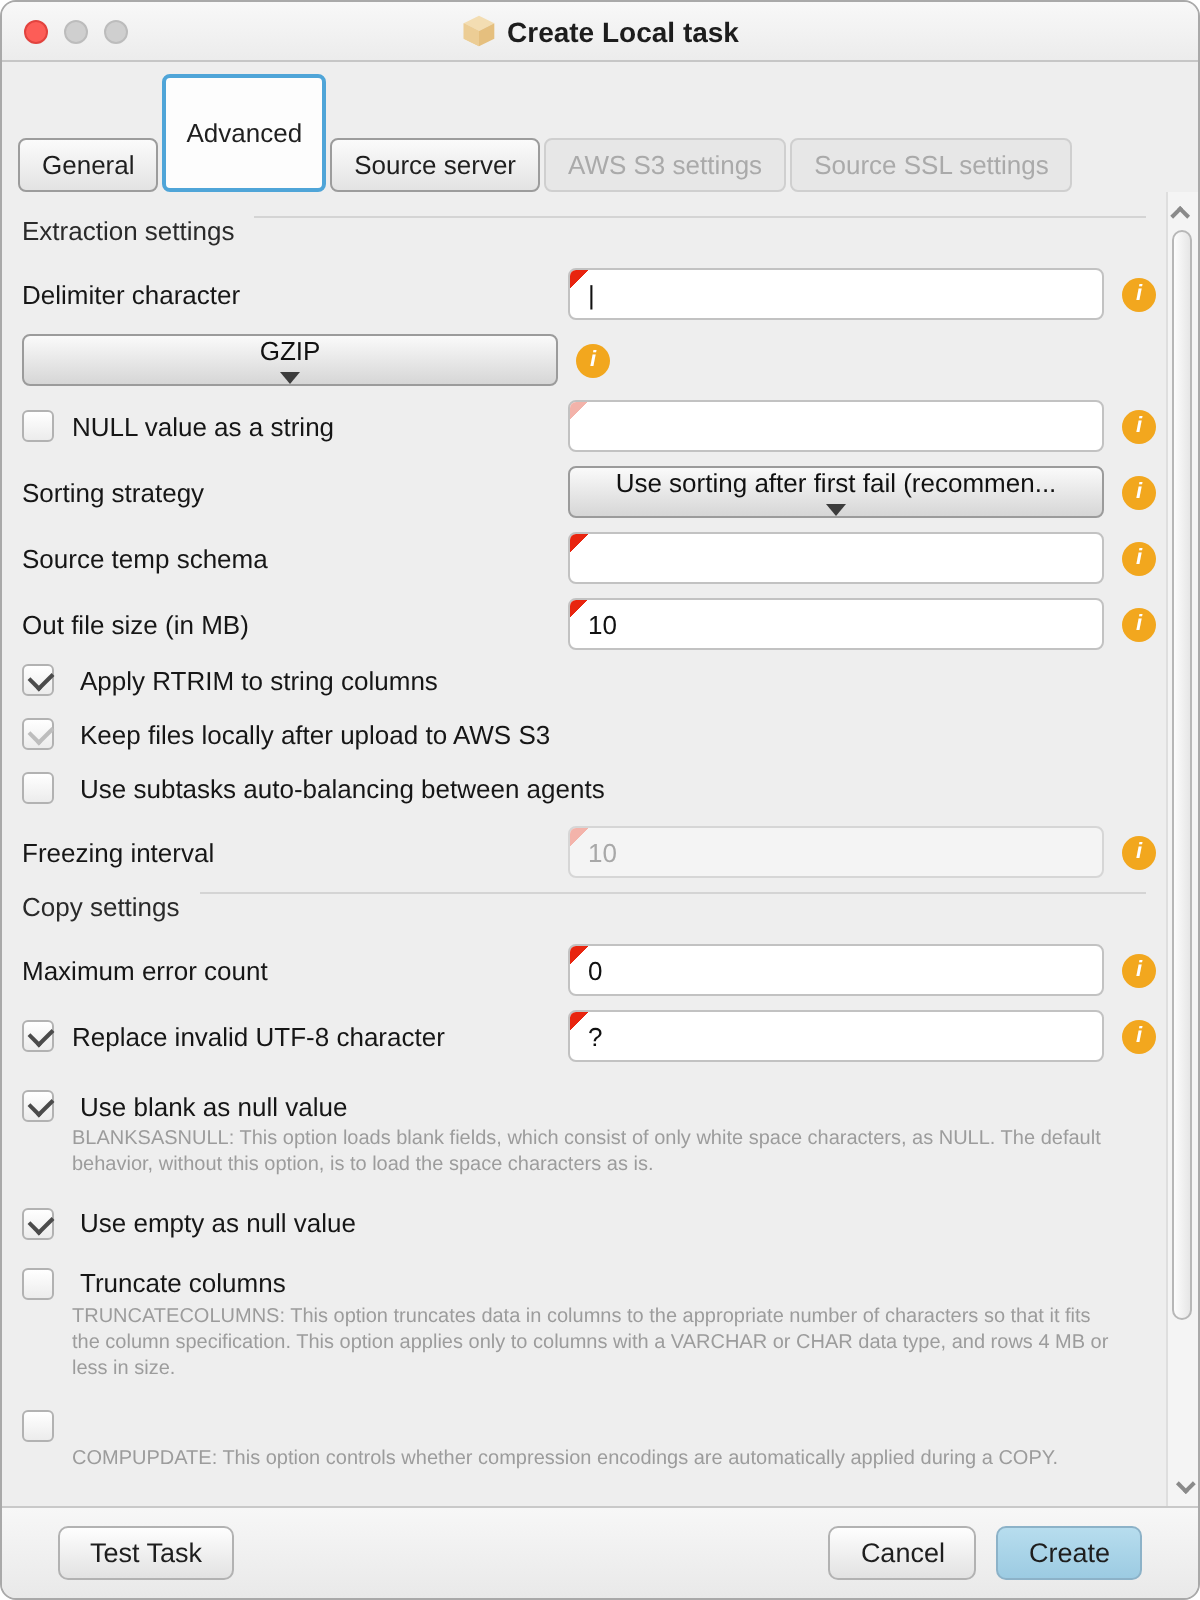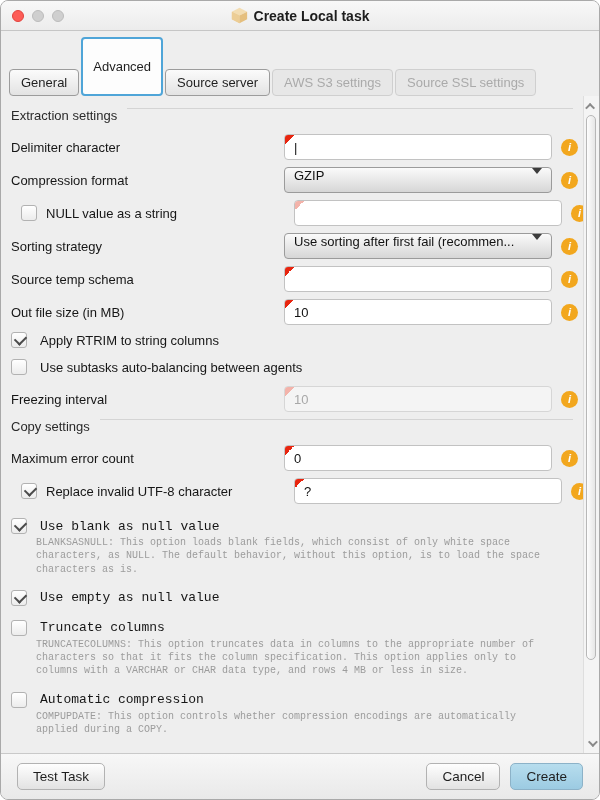--- a/index.html
+++ b/index.html
@@ -64,40 +64,40 @@
   }
 
   
   .section { display:flex; align-items:flex-start; gap:10px; margin:6px 0 11px 0; }
   .section-title { font-size:13px; color:#2a2a2a; white-space:nowrap; }
   .section-rule { flex:1; height:1px; background:#d4d4d4; }
 
   
   .row { display:flex; align-items:center; margin-bottom:7px; min-height:26px; }
   .flabel { flex:0 0 273px; font-size:13px; color:#161616; padding-right:8px; }
-  .flabel.with-cb { display:flex; align-items:center; gap:9px;margin-left:10px; }
+  .flabel.with-cb { display:flex; align-items:center; gap:9px; }
   .control { position:relative; width:268px; flex:0 0 268px; }
   .tinput {
     width:100%; height:26px; border:1px solid #c2c2c2; border-radius:4px;
     padding:0 9px; font-family:"Liberation Sans",sans-serif; font-size:13px; color:#111;
     background:#ffffff; outline:none;
   }
   .tinput:disabled { background:#f4f4f4; color:#a8a8a8; border-color:#d6d6d6; }
   .req::before {
     content:""; position:absolute; top:1px; left:1px; width:9px; height:9px;
     background:linear-gradient(135deg,#e8250f 50%,transparent 50%);
     border-top-left-radius:3px; z-index:2; pointer-events:none;
   }
   .req.faded::before { background:linear-gradient(135deg,#f3b3aa 50%,transparent 50%); }
 
   .select {
     height:26px; border:1px solid #9b9b9b; border-radius:4px;
     background:linear-gradient(#fafafa,#d6d6d6);
-    display:flex; align-items:flex-start; justify-content:space-between;
-    padding:0 9px; font-size:13px; color:#111; cursor:default;
+    display:flex; align-items:center; justify-content:space-between;
+    padding:0 9px; font-size:13px; color:#111; cursor:default;flex-direction:column;
   }
   .dd-arrow { width:0; height:0; border-left:5px solid transparent; border-right:5px solid transparent; border-top:6px solid #3c3c3c; }
 
   .info {
     width:17px; height:17px; flex:0 0 17px; border-radius:50%;
     background:#f2a71e; color:#ffffff;
     font-size:11px; font-weight:bold; font-style:italic;
     display:flex; align-items:center; justify-content:center;
     margin-left:9px; cursor:default;
   }
@@ -111,31 +111,31 @@
   .cb.checked::after {
     content:""; position:absolute; left:3px; top:2px; width:9px; height:6px;
     border-left:2px solid #4b4b4b; border-bottom:2px solid #4b4b4b;
     transform:rotate(-45deg);
   }
   .cb.checked.dis::after { border-color:#bdbdbd; }
   .cbrow { display:flex; align-items:center; gap:13px; margin:5px 0 11px 0; }
   .cbrow .cblabel { font-size:13px; color:#161616; }
 
   
-  .descblock { margin:14px 0 11px 0;font-family:Liberation Mono, monospace; }
+  .descblock { margin:14px 0 11px 0; }
   .desc {
     margin:2px 0 0 25px; max-width:523px;
     font-size:10px; line-height:1.33; color:#9c9c9c;
   }
 
   
   .footer {
     flex:0 0 46px; border-top:1px solid #c9c9c9;
     background:linear-gradient(#f7f7f7,#e9e9e9);
-    display:flex; align-items:center; padding:0 16px; gap:10px;justify-content:center;
+    display:flex; align-items:center; padding:0 28px; gap:10px;justify-content:center;
   }
   .btn {
     padding:5px 15px; font-family:"Liberation Sans",sans-serif; font-size:13.5px; color:#1e1e1e;
     border:1px solid #b2b2b2; border-radius:5px;
     background:linear-gradient(#fefefe,#e2e2e2); cursor:default;
   }
   .btn.primary { background:linear-gradient(#b7ddee,#9c cbe2); background:linear-gradient(#b7ddee,#9ccbe2); border-color:#8cb2c8; }
   .spacer { margin-left:auto; }
 
   .cube { width:17px; height:17px; }
@@ -179,21 +179,20 @@
 
     <div class="row">
       <span class="flabel">Delimiter character</span>
       <span class="control req">
         <input class="tinput" value="|" style="">
       </span>
       <span class="info">i</span>
     </div>
 
     <div class="row">
-      <span class="flabel">Compression format</span>
       <span class="control">
         <span class="select">
           <span>GZIP</span>
           <span class="dd-arrow"></span>
         </span>
       </span>
       <span class="info">i</span>
     </div>
 
     <div class="row">
@@ -232,20 +231,24 @@
         <input class="tinput" value="10" style="">
       </span>
       <span class="info">i</span>
     </div>
 
     <div class="cbrow">
       <span class="cb checked"></span>
       <span class="cblabel">Apply RTRIM to string columns</span>
     </div>
 
+    <div class="cbrow">
+      <span class="cb checked dis"></span>
+      <span class="cblabel">Keep files locally after upload to AWS S3</span>
+    </div>
 
     <div class="cbrow">
       <span class="cb"></span>
       <span class="cblabel">Use subtasks auto-balancing between agents</span>
     </div>
 
     <div class="row">
       <span class="flabel">Freezing interval</span>
       <span class="control req faded">
         <input class="tinput" disabled="" value="10" style="">
@@ -296,21 +299,20 @@
       <div class="cbrow" style="margin:0;">
         <span class="cb"></span>
         <span class="cblabel">Truncate columns</span>
       </div>
       <div class="desc">TRUNCATECOLUMNS: This option truncates data in columns to the appropriate number of characters so that it fits the column specification. This option applies only to columns with a VARCHAR or CHAR data type, and rows 4 MB or less in size.</div>
     </div>
 
     <div class="descblock">
       <div class="cbrow" style="margin:0;">
         <span class="cb"></span>
-        <span class="cblabel">Automatic compression</span>
       </div>
       <div class="desc">COMPUPDATE: This option controls whether compression encodings are automatically applied during a COPY.</div>
     </div>
 
     <div class="vscrollbar">
       <div class="sb-arrow up">
           <span class="chev up"></span>
         </div>
       <div class="sb-thumb"></div>
       <div class="sb-arrow down">

